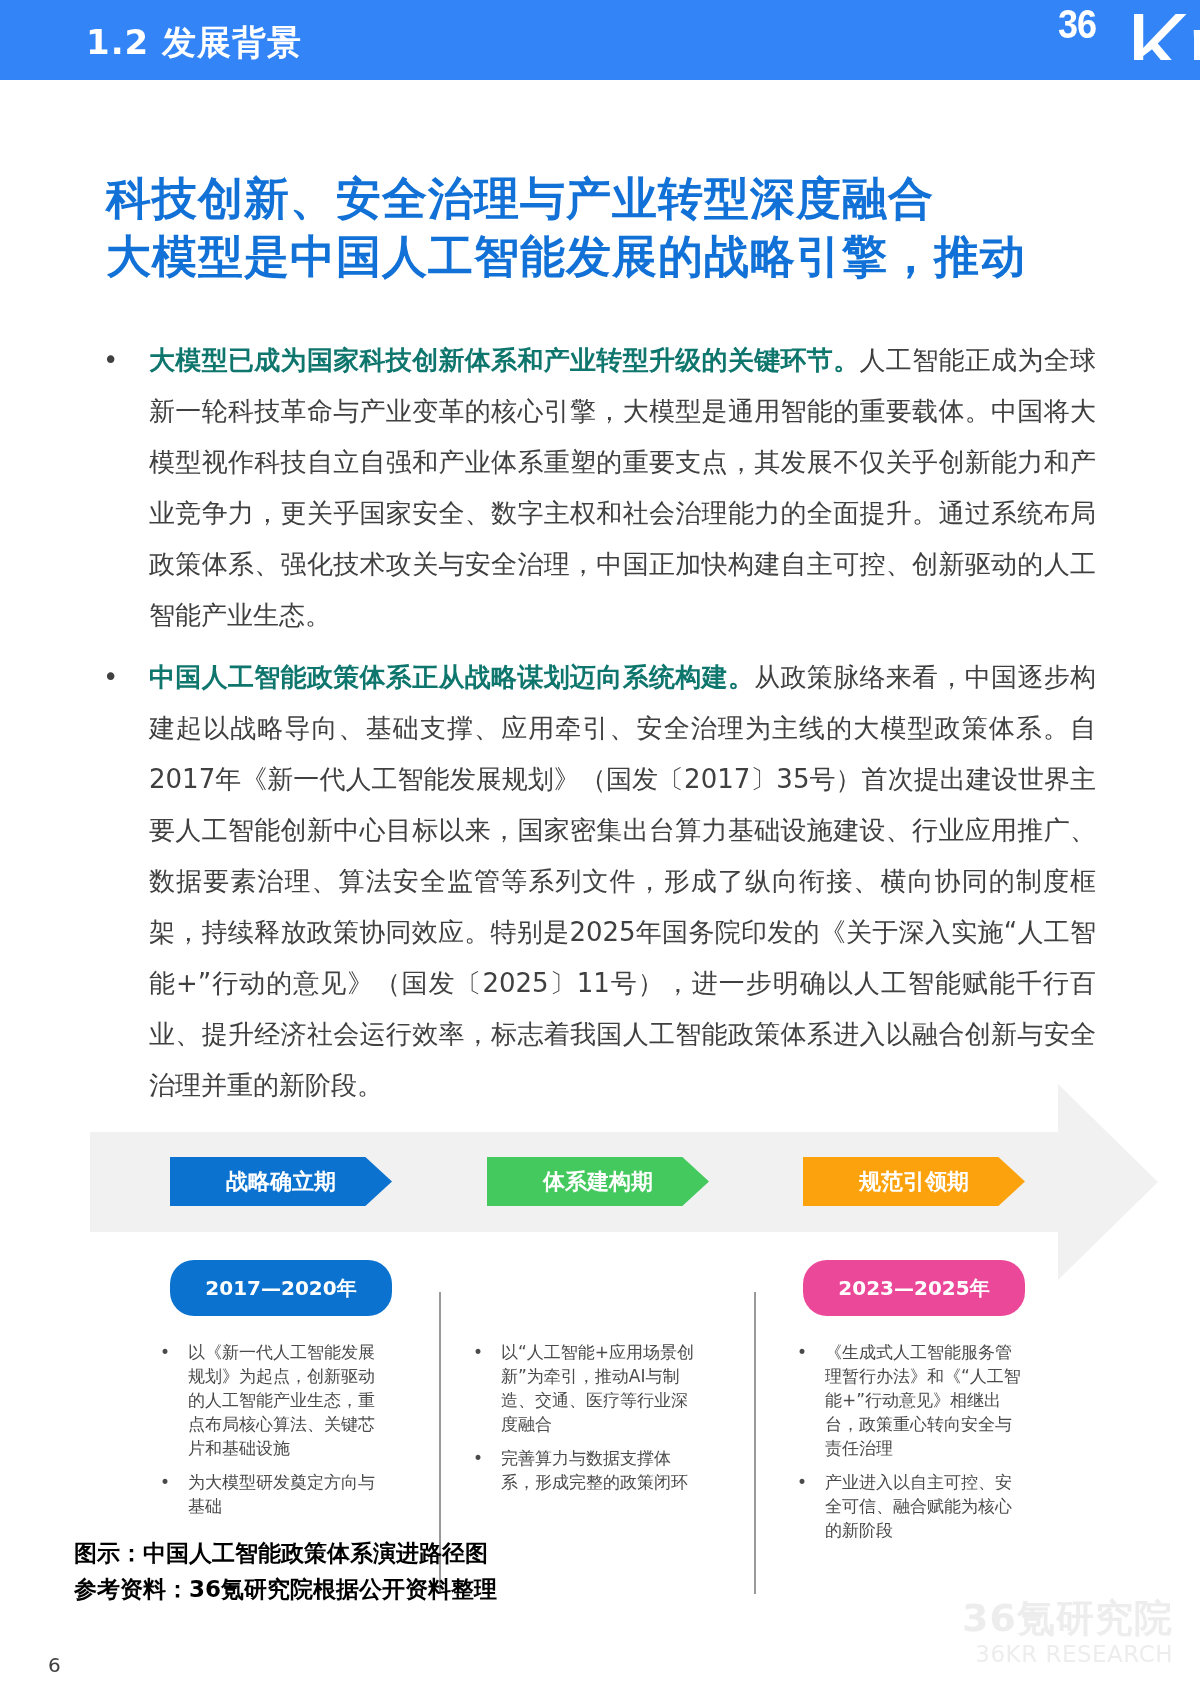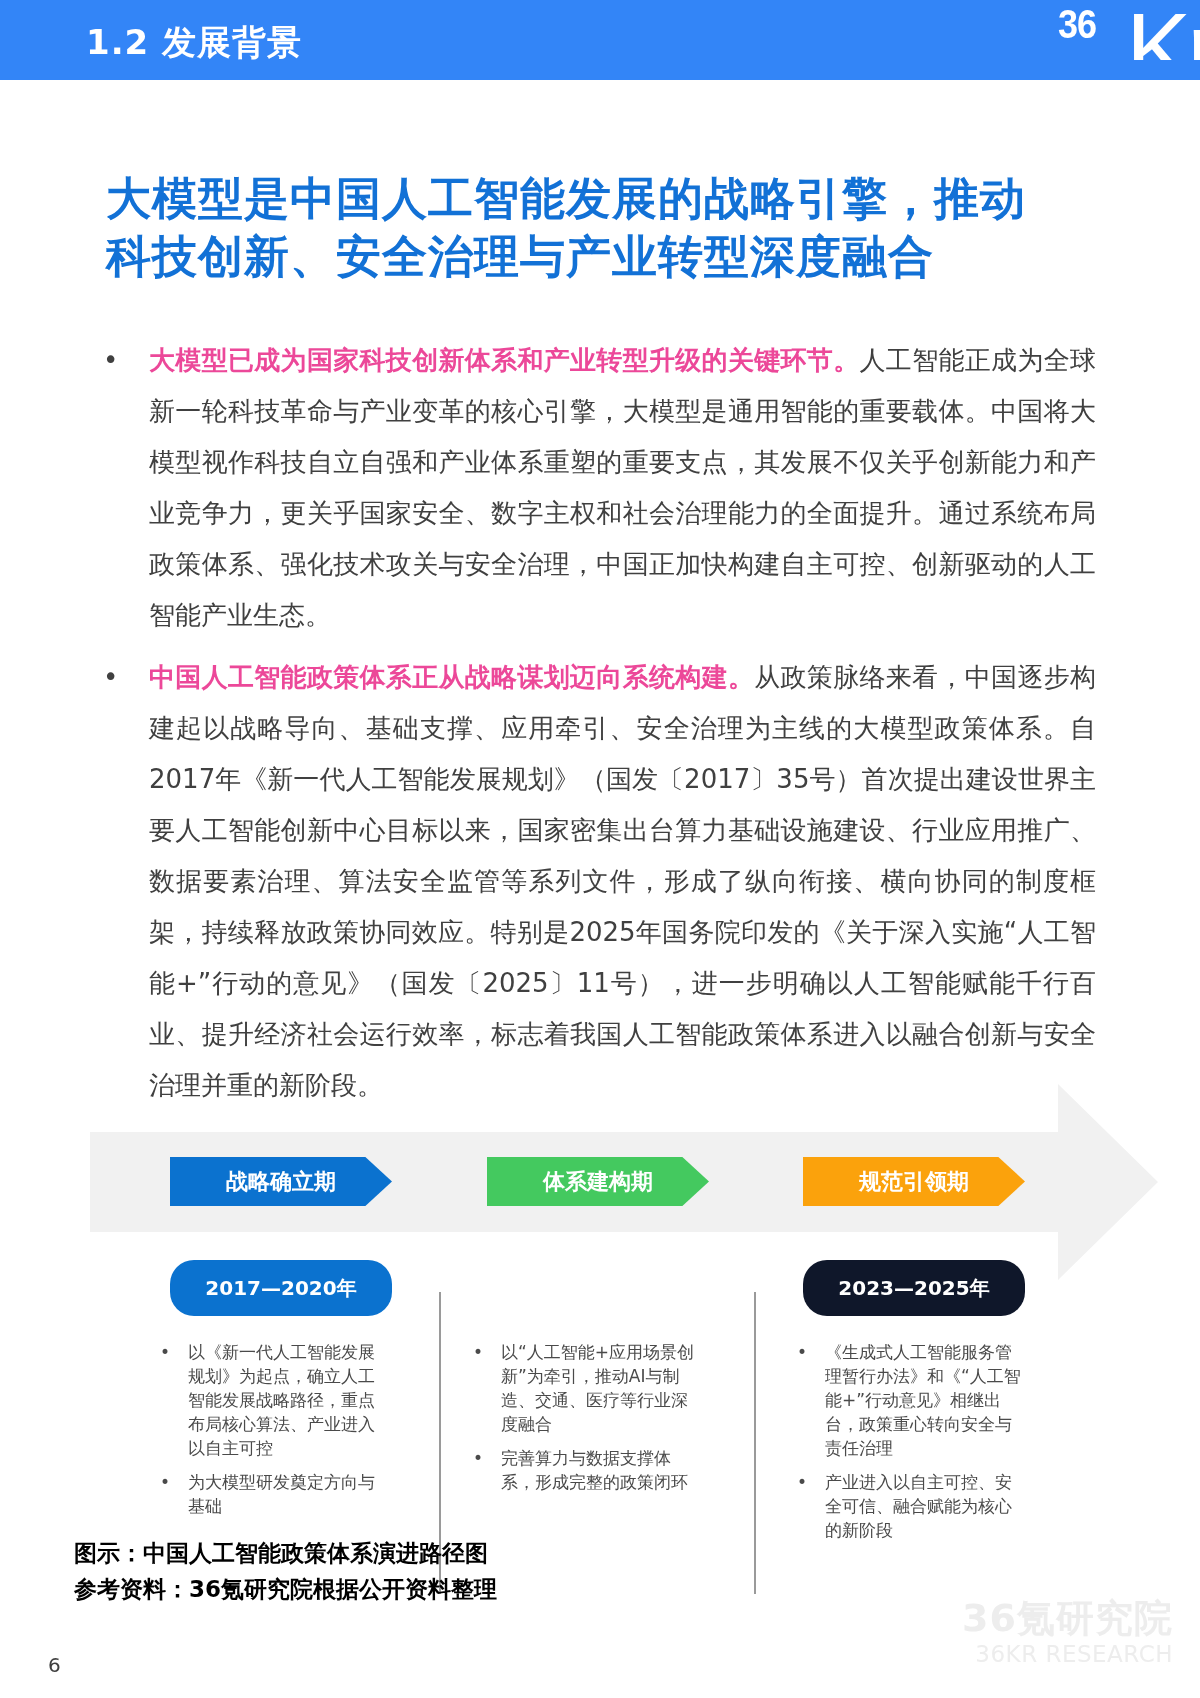--- a/index.html
+++ b/index.html
@@ -10,21 +10,21 @@
   .header-title { position: absolute; left: 86px; top: 20px; font-size: 34px; font-weight: bold; color: #ffffff; letter-spacing: 1px; }
   .logo { position: absolute; right: 0; top: 0; height: 60px; width: 150px; overflow: hidden; }
   .logo-36 { position: absolute; left: 8px; top: 2px; font-family: "Liberation Sans", sans-serif; font-size: 40px; font-weight: bold; color: #ffffff; letter-spacing: -1px; transform: scaleX(0.9); transform-origin: left top; }
   .logo-k { position: absolute; left: 76px; top: -8px; font-family: "Liberation Sans", sans-serif; font-size: 98px; color: #ffffff; font-weight: normal; letter-spacing: -4px; }
 
   .main-title { position: absolute; left: 106px; top: 170px; width: 1000px; font-size: 45px; line-height: 58px; font-weight: bold; color: #1271d6; letter-spacing: 1px; }
 
   .bullets { position: absolute; left: 96px; top: 335px; width: 1000px; }
   .bullet { position: relative; padding-left: 53px; font-size: 26px; line-height: 51px; color: #404040; text-align: justify; margin-bottom: 11px; }
   .bullet-dot { position: absolute; left: 7px; top: 0; font-size: 26px; color: #404040; }
-  .bullet strong { font-weight: bold; color: #ec4899; }
+  .bullet strong { font-weight: bold; color: #0f766e; }
 
   .timeline { position: absolute; left: 0; top: 1080px; width: 1200px; height: 440px; }
   .arrow-shape { position: absolute; left: 0; top: 0; }
 
   .stage-chevron { position: absolute; top: 77px; height: 49px; color: #ffffff; font-size: 22px; font-weight: bold; display: flex; align-items: center; justify-content: center; clip-path: polygon(0 0, 88% 0, 100% 50%, 88% 100%, 0 100%); }
   .stage-pill { position: absolute; top: 180px; height: 56px; width: 222px; border-radius: 24px; color: #ffffff; font-size: 20px; font-weight: bold; display: flex; align-items: center; justify-content: center; }
 
   .divider { position: absolute; top: 212px; width: 2px; height: 302px; background: #9a9a9a; }
 
   .stage-list { position: absolute; top: 260px; width: 230px; }
@@ -42,22 +42,22 @@
 
 <div class="header-bar">
   <div class="header-title">1.2 发展背景</div>
   <div class="logo">
     <span class="logo-36">36</span>
     <span class="logo-k">Kr</span>
   </div>
 </div>
 
 <div class="main-title">
+  <div>科技创新、安全治理与产业转型深度融合</div>
   <div>大模型是中国人工智能发展的战略引擎，推动</div>
-  <div>科技创新、安全治理与产业转型深度融合</div>
 </div>
 
 <div class="bullets">
   <div class="bullet">
     <span class="bullet-dot">•</span>
     <strong>大模型已成为国家科技创新体系和产业转型升级的关键环节。</strong><span>人工智能正成为全球新一轮科技革命与产业变革的核心引擎，大模型是通用智能的重要载体。中国将大模型视作科技自立自强和产业体系重塑的重要支点，其发展不仅关乎创新能力和产业竞争力，更关乎国家安全、数字主权和社会治理能力的全面提升。通过系统布局政策体系、强化技术攻关与安全治理，中国正加快构建自主可控、创新驱动的人工智能产业生态。</span>
   </div>
   <div class="bullet">
     <span class="bullet-dot">•</span>
     <strong>中国人工智能政策体系正从战略谋划迈向系统构建。</strong><span>从政策脉络来看，中国逐步构建起以战略导向、基础支撑、应用牵引、安全治理为主线的大模型政策体系。自2017年《新一代人工智能发展规划》（国发〔2017〕35号）首次提出建设世界主要人工智能创新中心目标以来，国家密集出台算力基础设施建设、行业应用推广、数据要素治理、算法安全监管等系列文件，形成了纵向衔接、横向协同的制度框架，持续释放政策协同效应。特别是2025年国务院印发的《关于深入实施“人工智能+”行动的意见》（国发〔2025〕11号），进一步明确以人工智能赋能千行百业、提升经济社会运行效率，标志着我国人工智能政策体系进入以融合创新与安全治理并重的新阶段。</span>
@@ -69,40 +69,40 @@
     <polygon points="90,52 1058,52 1058,4 1158,102 1058,200 1058,152 90,152" fill="#f1f1f1"></polygon>
   </svg>
 
   <div class="stage-chevron" style="left:170px; width:222px; background:#0b72cf;">
     <span>战略确立期</span>
   </div>
   <div class="stage-pill" style="left:170px; background:#0b72cf;">
     <span>2017—2020年</span>
   </div>
   <div class="stage-list" style="left:160px;">
-    <div class="stage-item"><span class="stage-item-dot">•</span><span>以《新一代人工智能发展规划》为起点，确立人工智能发展战略路径，重点布局核心算法、产业进入以自主可控</span></div>
+    <div class="stage-item"><span class="stage-item-dot">•</span><span>以《新一代人工智能发展规划》为起点，创新驱动的人工智能产业生态，重点布局核心算法、关键芯片和基础设施</span></div>
     <div class="stage-item"><span class="stage-item-dot">•</span><span>为大模型研发奠定方向与基础</span></div>
   </div>
 
   <div class="divider" style="left:439px;"></div>
 
   <div class="stage-chevron" style="left:487px; width:222px; background:#44c95f;">
     <span>体系建构期</span>
   </div>
   <div class="stage-list" style="left:473px;">
     <div class="stage-item"><span class="stage-item-dot">•</span><span>以“人工智能+应用场景创新”为牵引，推动AI与制造、交通、医疗等行业深度融合</span></div>
     <div class="stage-item"><span class="stage-item-dot">•</span><span>完善算力与数据支撑体系，形成完整的政策闭环</span></div>
   </div>
 
   <div class="divider" style="left:754px;"></div>
 
   <div class="stage-chevron" style="left:803px; width:222px; background:#fba20c;">
     <span>规范引领期</span>
   </div>
-  <div class="stage-pill" style="left:803px; background:#0f172a;">
+  <div class="stage-pill" style="left:803px; background:#ec4899;">
     <span>2023—2025年</span>
   </div>
   <div class="stage-list" style="left:797px;">
     <div class="stage-item"><span class="stage-item-dot">•</span><span>《生成式人工智能服务管理暂行办法》和《“人工智能+”行动意见》相继出台，政策重心转向安全与责任治理</span></div>
     <div class="stage-item"><span class="stage-item-dot">•</span><span>产业进入以自主可控、安全可信、融合赋能为核心的新阶段</span></div>
   </div>
 </div>
 
 <div class="caption">
   <div>图示：中国人工智能政策体系演进路径图</div>

